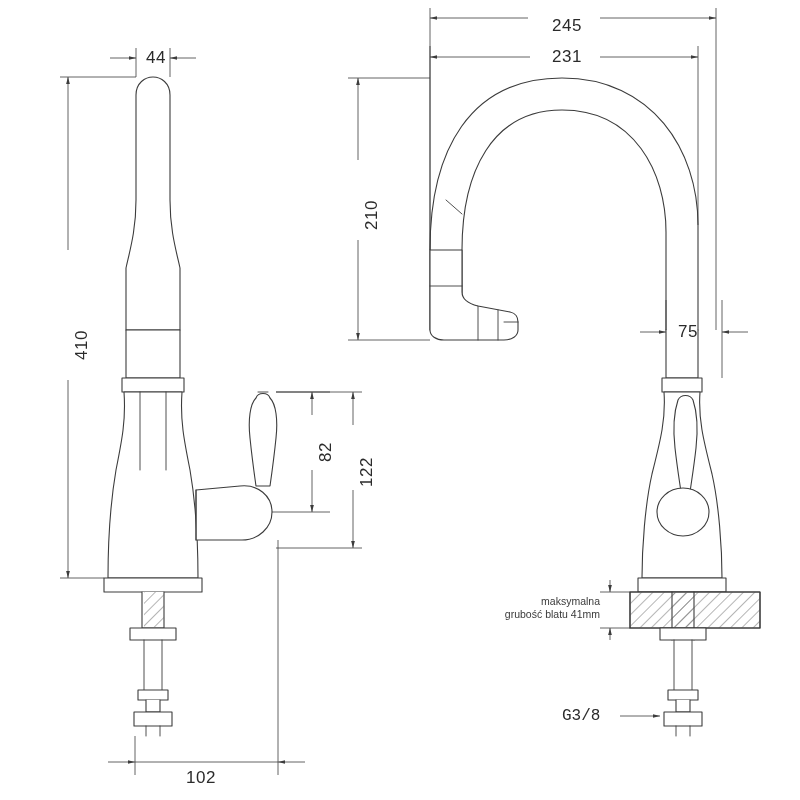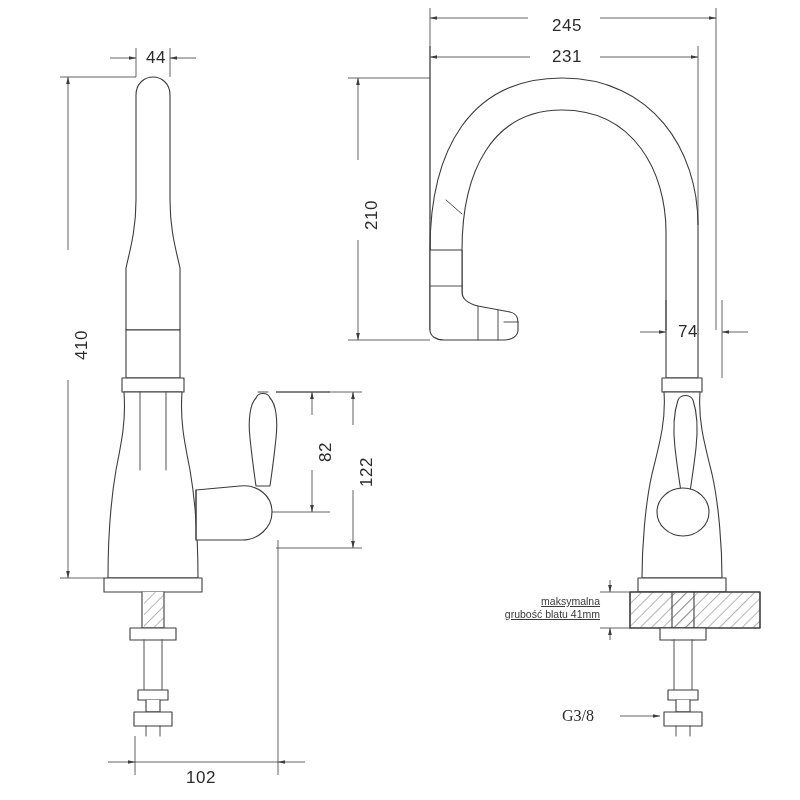--- a/index.html
+++ b/index.html
@@ -36,25 +36,24 @@
     transform-origin: 0 0;
   }
   .note {
     position: absolute;
     font-family: "Liberation Sans", sans-serif;
     font-size: 10.5px;
     color: #3a3a3a;
     line-height: 13px;
     text-align: right;
     white-space: nowrap;
-    text-decoration: underline;
   }
   .thread-label {
     position: absolute;
-    font-family: Liberation Serif, serif;
+    font-family: Liberation Mono, monospace;
     font-size: 16px;
     color: #2b2b2b;
     white-space: nowrap;
   }
 </style>
 </head>
 <body>
 
 <div id="stage">
 
@@ -214,21 +213,21 @@
 
   <div class="dim-label" style="left:146px; top:48px;">44</div>
   <div class="dim-label vertical" style="left:72px; top:360px; transform: rotate(-90deg);">410</div>
   <div class="dim-label" style="left:186px; top:768px;">102</div>
   <div class="dim-label vertical" style="left:316px; top:462px; transform: rotate(-90deg);">82</div>
   <div class="dim-label vertical" style="left:357px; top:487px; transform: rotate(-90deg);">122</div>
 
   <div class="dim-label" style="left:552px; top:16px;">245</div>
   <div class="dim-label" style="left:552px; top:47px;">231</div>
   <div class="dim-label vertical" style="left:362px; top:230px; transform: rotate(-90deg);">210</div>
-  <div class="dim-label" style="left:678px; top:322px;">74</div>
+  <div class="dim-label" style="left:678px; top:322px;">75</div>
 
   <div class="note" style="left:440px; top:595px; width:160px;">
     <div>maksymalna</div>
     <div>grubość blatu 41mm</div>
   </div>
 
   <div class="thread-label" style="left:562px; top:707px;">G3/8</div>
 
 </div>
 

